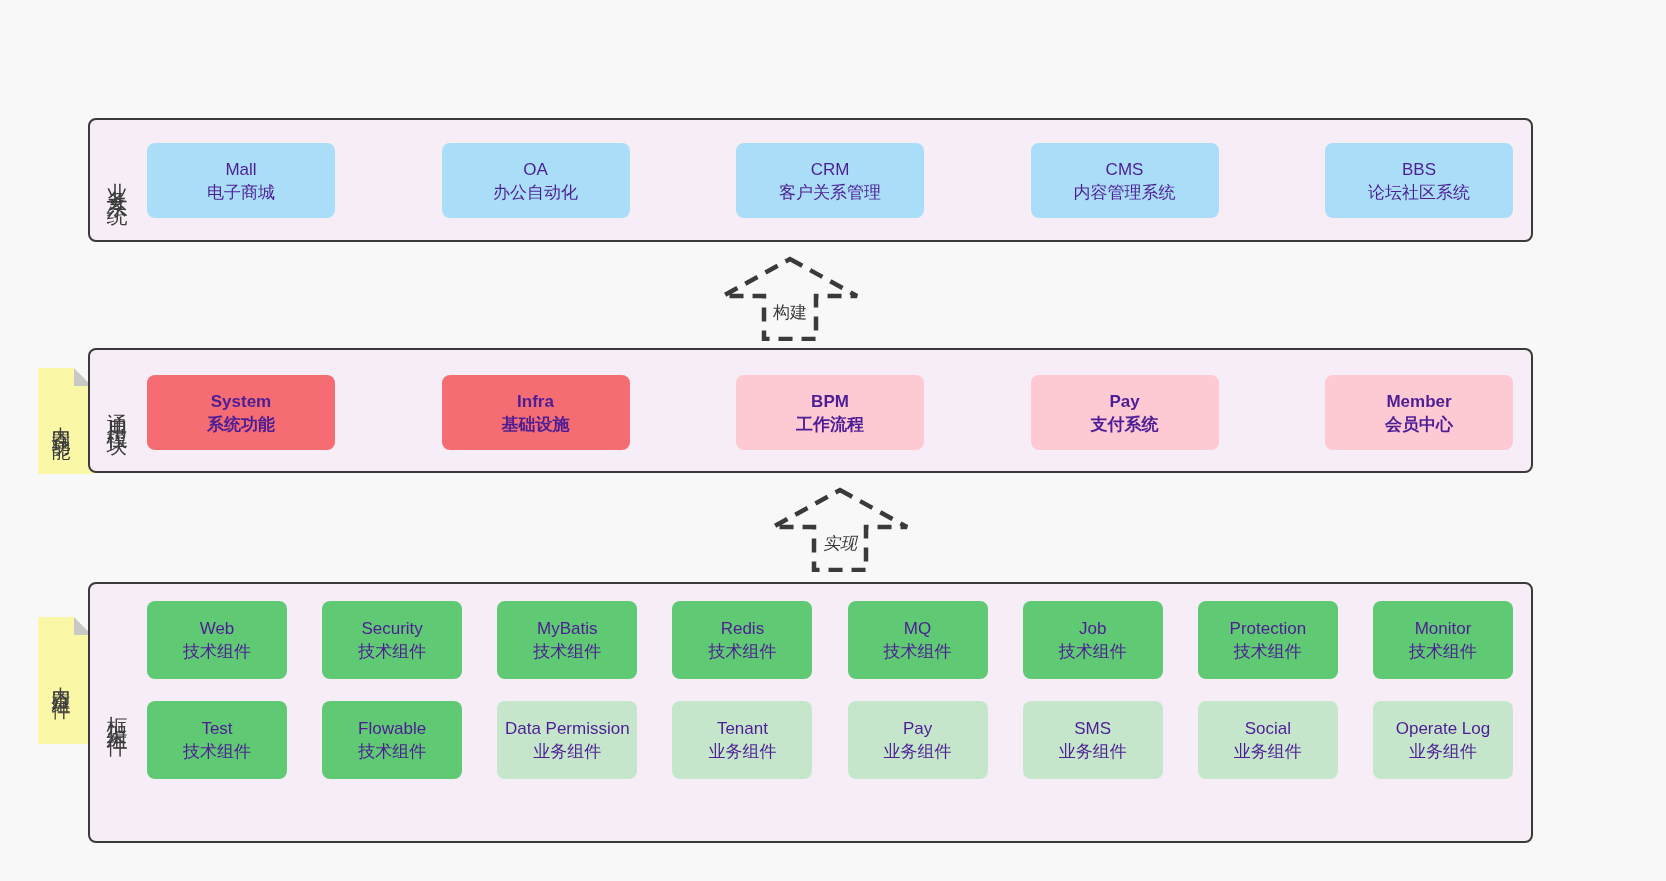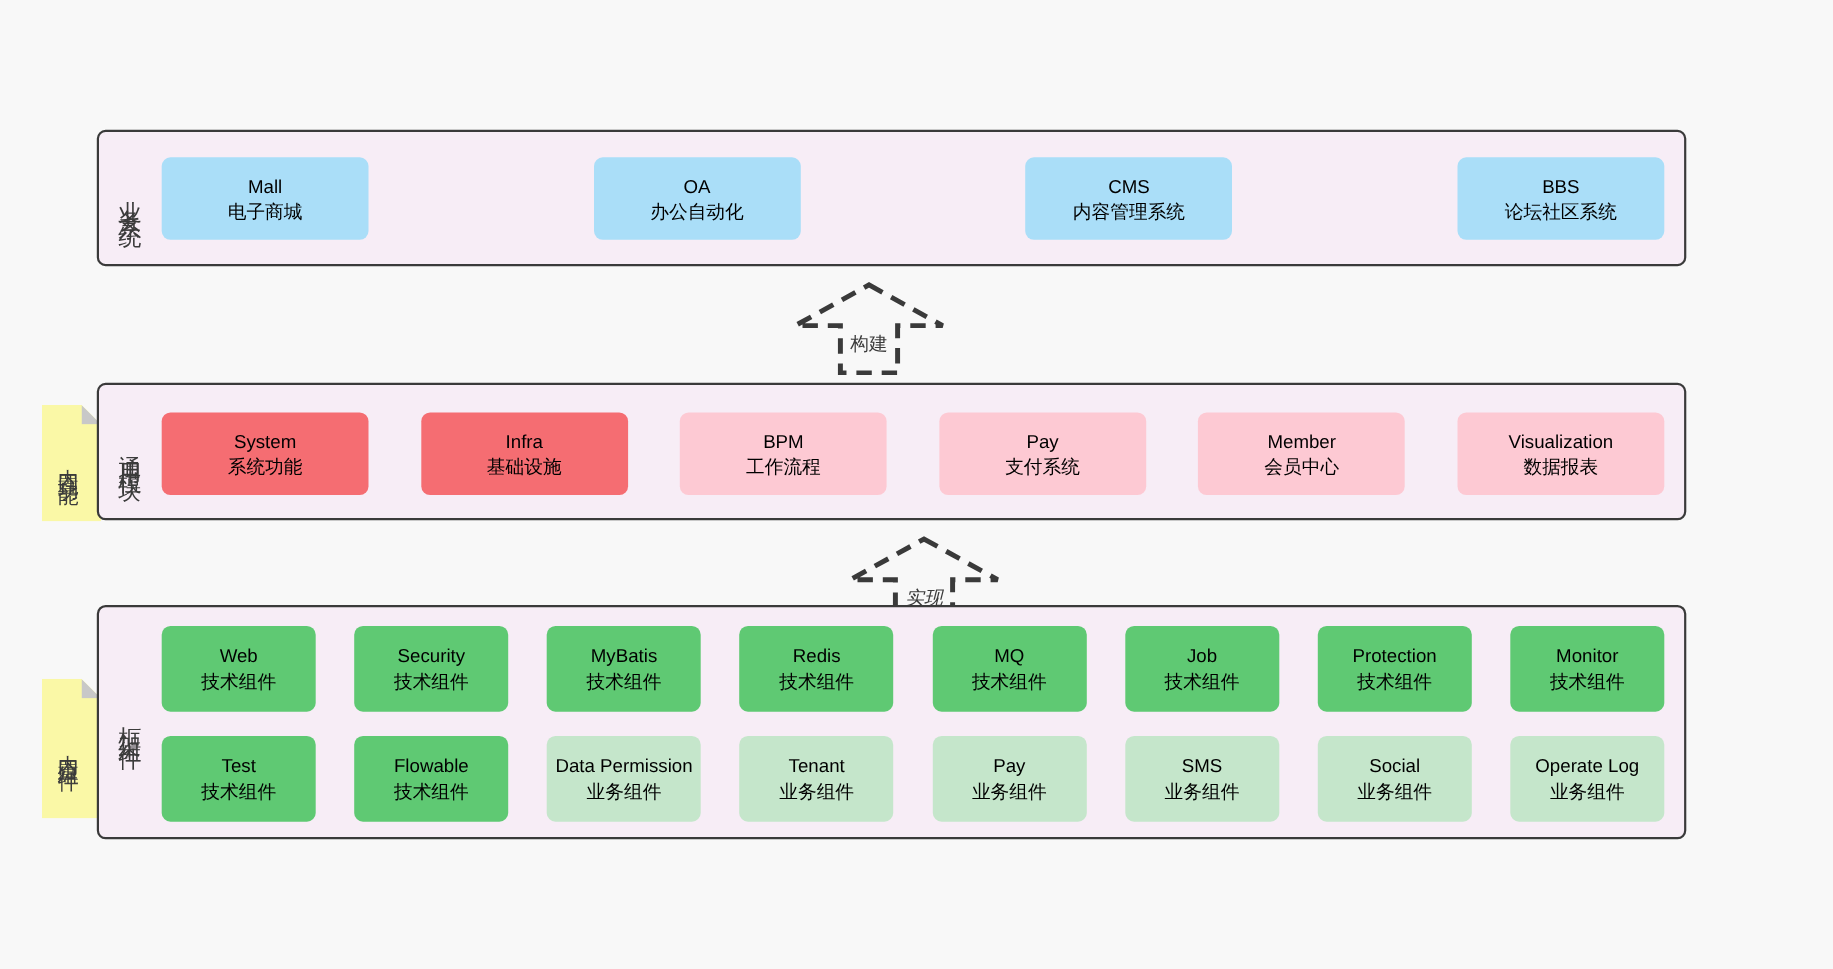--- a/index.html
+++ b/index.html
@@ -21,52 +21,52 @@
     position:absolute;
     left:88px;
     width:1445px;
     background:var(--layer-bg);
     border:2px solid var(--layer-border);
     border-radius:8px;
     z-index:2;
   }
   .layer1{top:118px;height:124px;}
   .layer2{top:348px;height:125px;}
-  .layer3{top:550px;height:213px;}
+  .layer3{top:582px;height:261px;}
   .layer-label{
     position:absolute;
     left:10px;top:0;bottom:0;
     width:34px;
     display:flex;align-items:center;justify-content:center;
     writing-mode:vertical-rl;
     text-orientation:upright;
     letter-spacing:7px;
     font-size:21px;
     color:var(--text);
   }
   .boxes-row{
     position:absolute;
     left:57px;right:18px;
     display:flex;
     justify-content:space-between;
   }
   .layer1 .boxes-row{top:23px;height:75px;}
-  .layer2 .boxes-row{top:25px;height:75px;}
+  .layer2 .boxes-row{top:25px;height:75px;font-weight:bold;}
   .layer3 .row1{top:17px;height:78px;}
   .layer3 .row2{top:117px;height:78px;}
   .box{
     border-radius:8px;
     display:flex;
     flex-direction:column;
     align-items:center;
     justify-content:center;
     text-align:center;
     font-size:17px;
     line-height:23px;
-    color:#000000;
+    color:#4c1d95;
     padding:2px 6px;
   }
   .box-wide{width:188px;}
   .box-narrow{width:140px;}
   .c-blue{background:var(--blue);}
   .c-red{background:var(--red);}
   .c-pink{background:var(--pink);text-align:right;}
   .c-green{background:var(--green);}
   .c-green-light{background:var(--green-light);}
   .note{
@@ -128,20 +128,24 @@
   <div class="boxes-row">
     <div class="box box-wide c-blue">
       <div>Mall</div>
       <div>电子商城</div>
     </div>
     <div class="box box-wide c-blue">
       <div>OA</div>
       <div>办公自动化</div>
     </div>
     <div class="box box-wide c-blue">
+      <div>CRM</div>
+      <div>客户关系管理</div>
+    </div>
+    <div class="box box-wide c-blue">
       <div>CMS</div>
       <div>内容管理系统</div>
     </div>
     <div class="box box-wide c-blue">
       <div>BBS</div>
       <div>论坛社区系统</div>
     </div>
   </div>
 </div>
 
@@ -173,24 +177,20 @@
       <div>工作流程</div>
     </div>
     <div class="box box-wide c-pink">
       <div>Pay</div>
       <div>支付系统</div>
     </div>
     <div class="box box-wide c-pink">
       <div>Member</div>
       <div>会员中心</div>
     </div>
-    <div class="box box-wide c-pink">
-      <div>Visualization</div>
-      <div>数据报表</div>
-    </div>
   </div>
 </div>
 
 <div class="arrow arrow2">
   <svg viewBox="0 0 140 85">
     <polygon points="70,3 137,40 96,40 96,83 44,83 44,40 3,40"></polygon>
   </svg>
   <span class="arrow-label">实现</span>
 </div>
 

